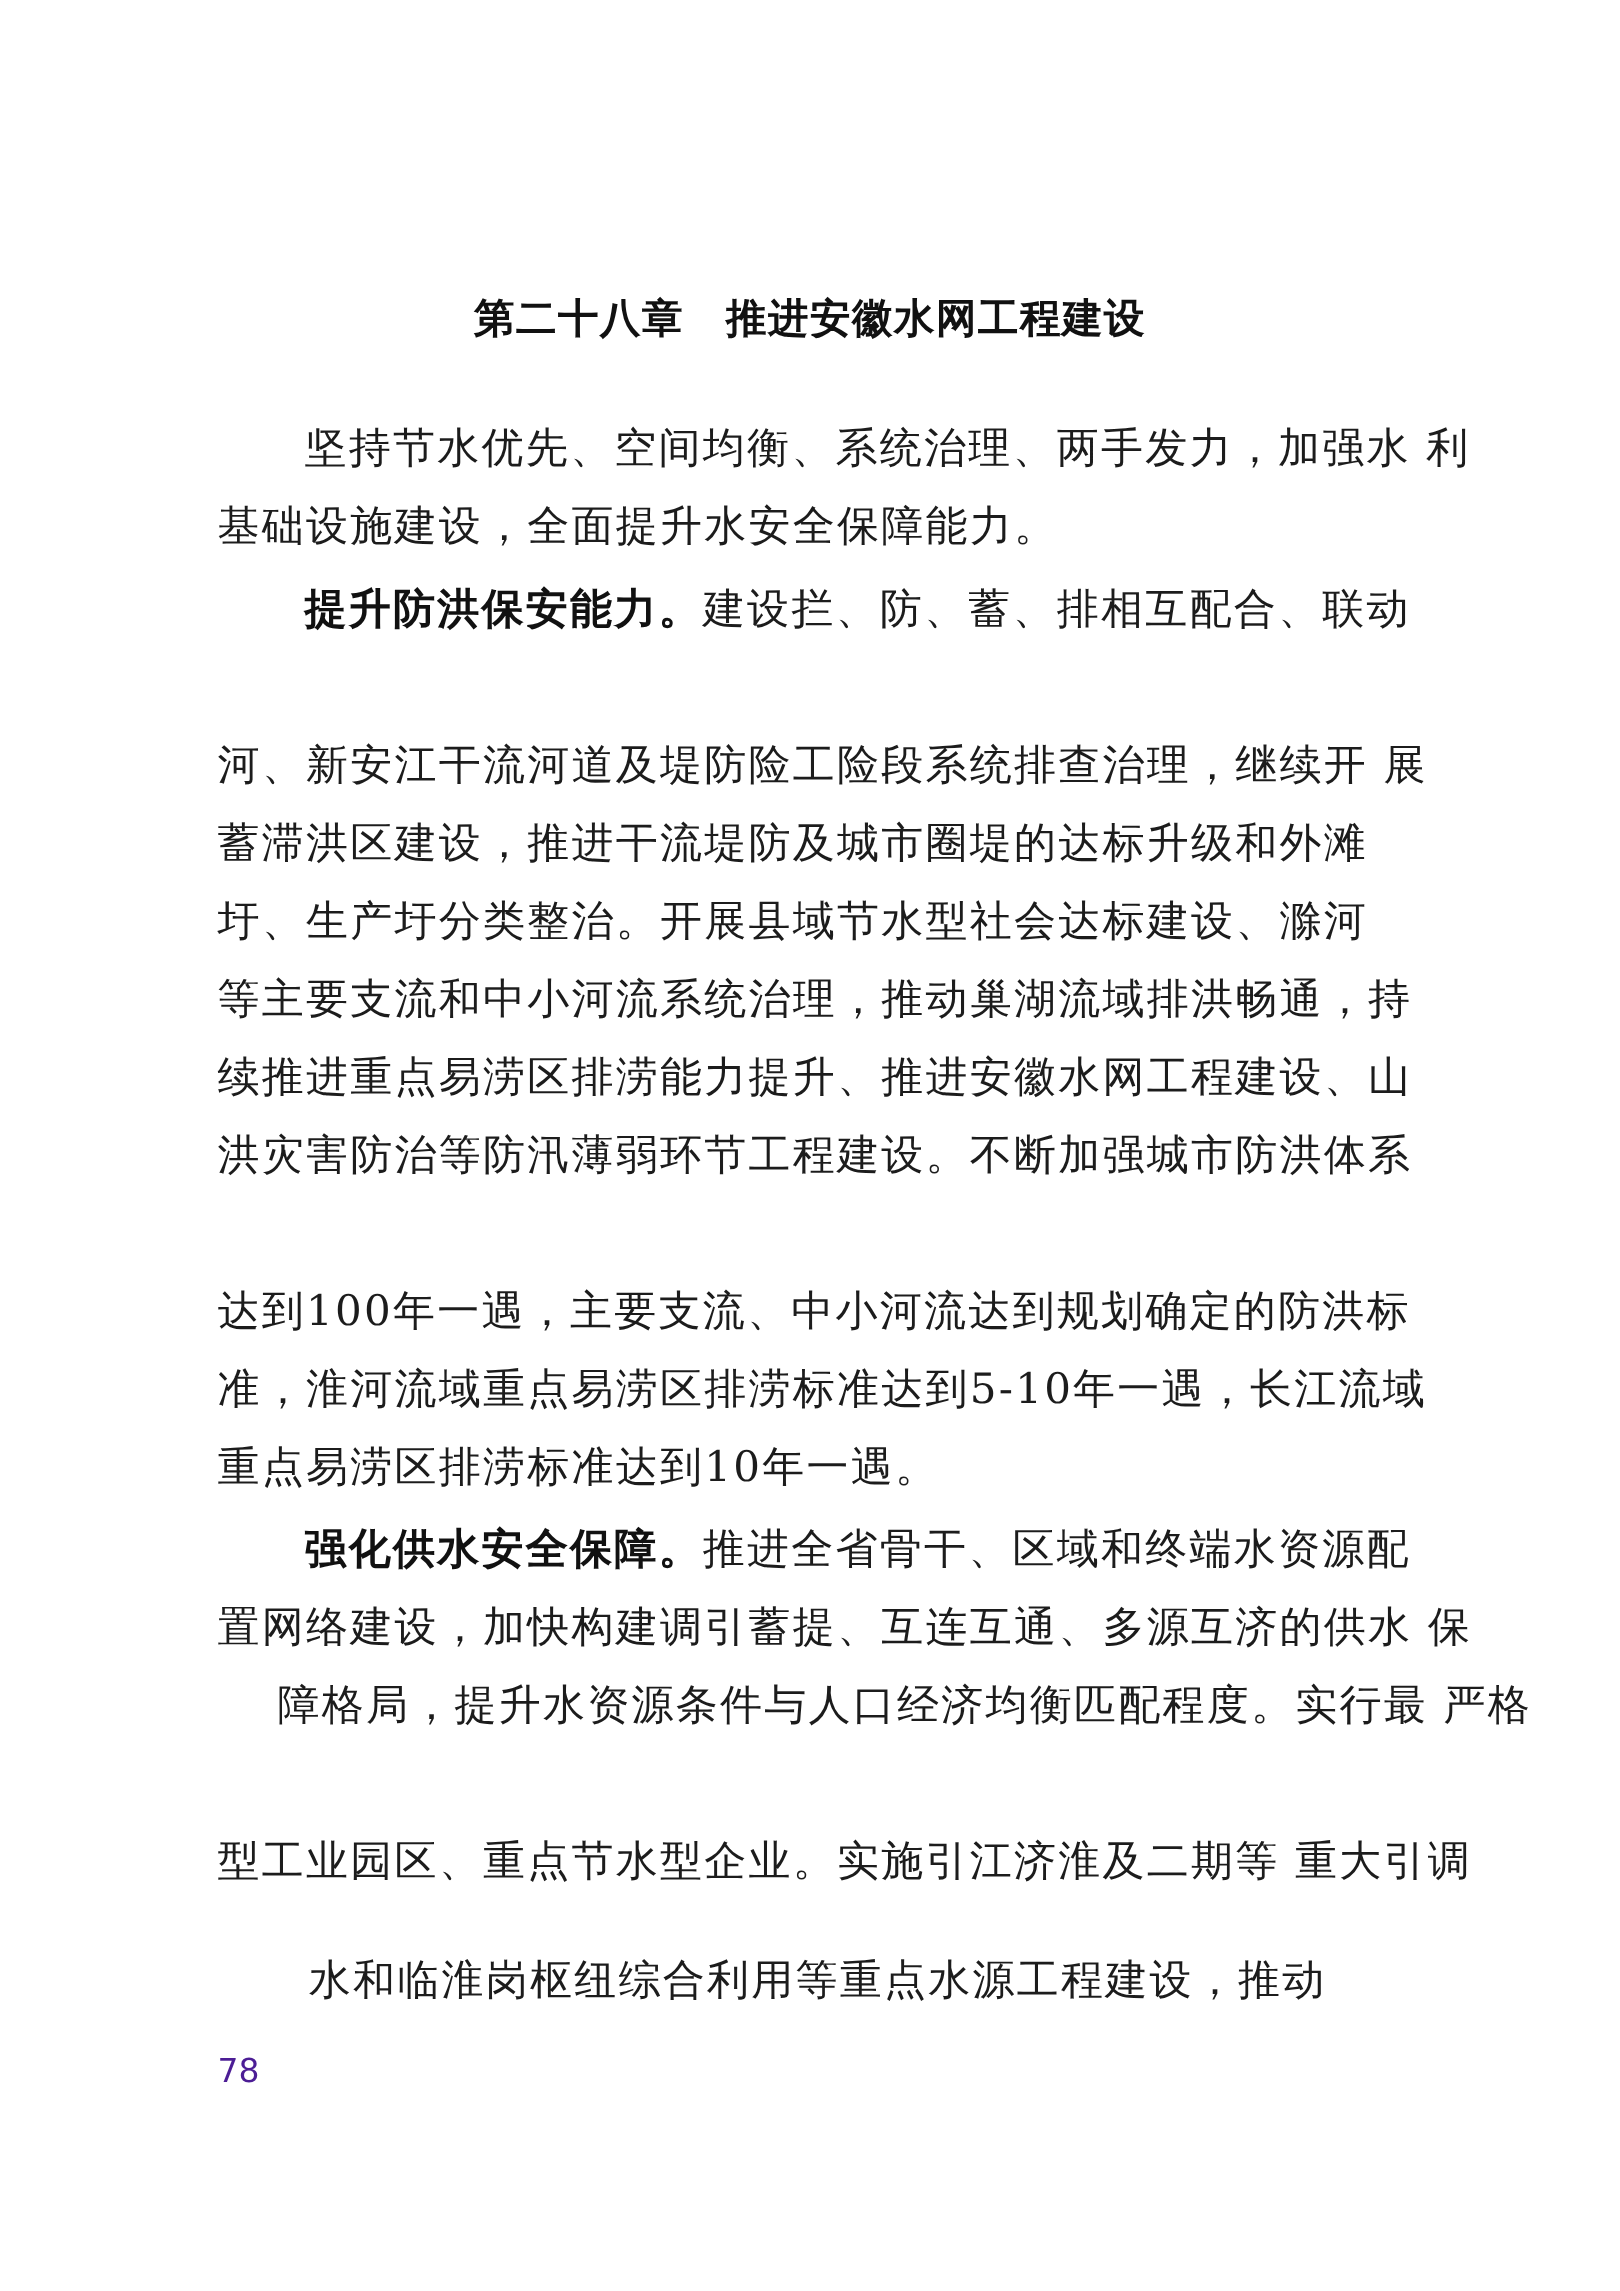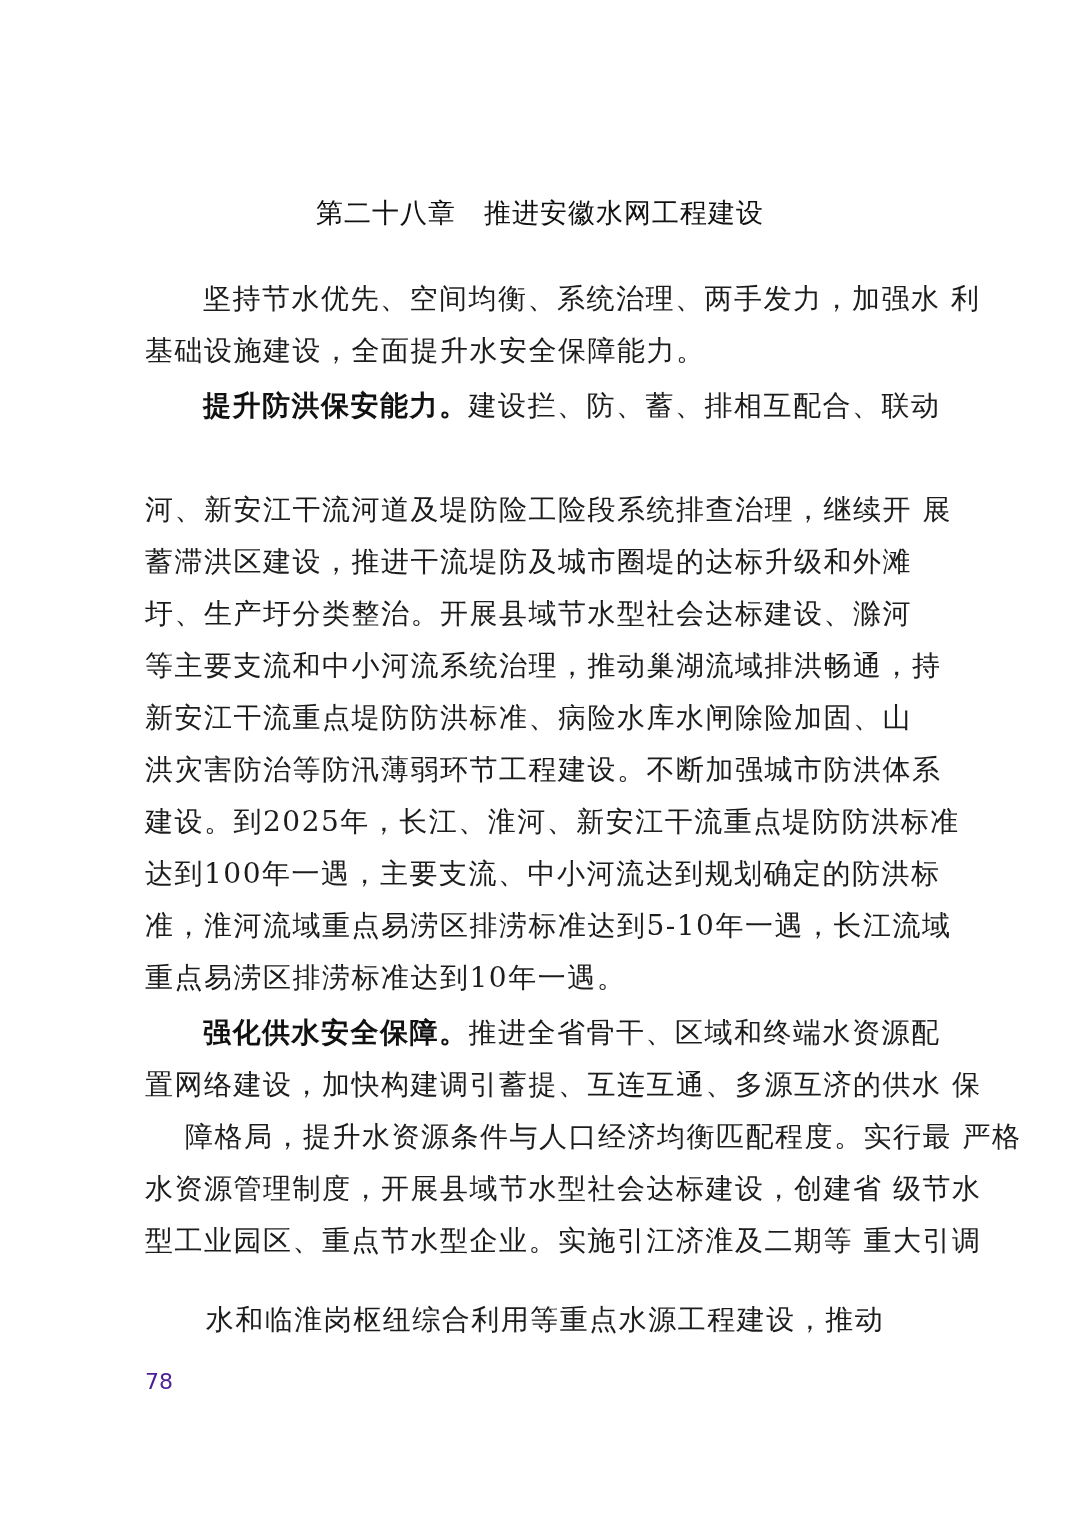--- a/index.html
+++ b/index.html
@@ -23,21 +23,21 @@
       height: 1527px;
       background: #ffffff;
     }
     .chapter-title {
       position: absolute;
       left: 0;
       width: 1080px;
       top: 193px;
       text-align: center;
       font-family: "DejaVu Sans", "Liberation Sans", sans-serif;
-      font-weight: normal;
+      font-weight: bold;
       font-size: 27px;
       line-height: 40px;
       letter-spacing: 1px;
       color: #111111;
       white-space: pre;
     }
     .line {
       position: absolute;
       left: 145px;
       width: 800px;
@@ -76,31 +76,29 @@
   <div class="line" style="top:331px;">基础设施建设，全面提升水安全保障能力。</div>
   <div class="line indent" style="top:279px;">坚持节水优先、空间均衡、系统治理、两手发力，加强水 利</div>
 
   <div class="line indent" style="top:386px;">
     <span class="bold-lead">提升防洪保安能力。</span><span>建设拦、防、蓄、排相互配合、联动</span>
   </div>
   <div class="line" style="top:490px;">河、新安江干流河道及堤防险工险段系统排查治理，继续开 展</div>
   <div class="line" style="top:542px;">蓄滞洪区建设，推进干流堤防及城市圈堤的达标升级和外滩</div>
   <div class="line" style="top:594px;">圩、生产圩分类整治。开展县域节水型社会达标建设、滁河</div>
   <div class="line" style="top:646px;">等主要支流和中小河流系统治理，推动巢湖流域排洪畅通，持</div>
-  <div class="line" style="top:698px;">新安江干流重点堤防防洪标准、病险水库水闸除险加固、山</div>
+  <div class="line" style="top:698px;">续推进重点易涝区排涝能力提升、推进安徽水网工程建设、山</div>
   <div class="line" style="top:750px;">洪灾害防治等防汛薄弱环节工程建设。不断加强城市防洪体系</div>
-  <div class="line" style="top:802px;">建设。到2025年，长江、淮河、新安江干流重点堤防防洪标准</div>
   <div class="line" style="top:854px;">达到100年一遇，主要支流、中小河流达到规划确定的防洪标</div>
   <div class="line" style="top:906px;">准，淮河流域重点易涝区排涝标准达到5-10年一遇，长江流域</div>
   <div class="line" style="top:958px;">重点易涝区排涝标准达到10年一遇。</div>
 
   <div class="line indent" style="top:1013px;">
     <span class="bold-lead">强化供水安全保障。</span><span>推进全省骨干、区域和终端水资源配</span>
   </div>
   <div class="line" style="top:1065px;">置网络建设，加快构建调引蓄提、互连互通、多源互济的供水 保</div>
   <div class="line" style="top:1117px;margin-left:40px;">障格局，提升水资源条件与人口经济均衡匹配程度。实行最 严格</div>
-  <div class="line" style="top:1169px;">水资源管理制度，开展县域节水型社会达标建设，创建省 级节水</div>
   <div class="line" style="top:1221px;">型工业园区、重点节水型企业。实施引江济淮及二期等 重大引调</div>
   <div class="line" style="top:1300px;text-align:center;">水和临淮岗枢纽综合利用等重点水源工程建设，推动</div>
 
   <div class="page-number">78</div>
 
 </div>
 
 </body></html>

